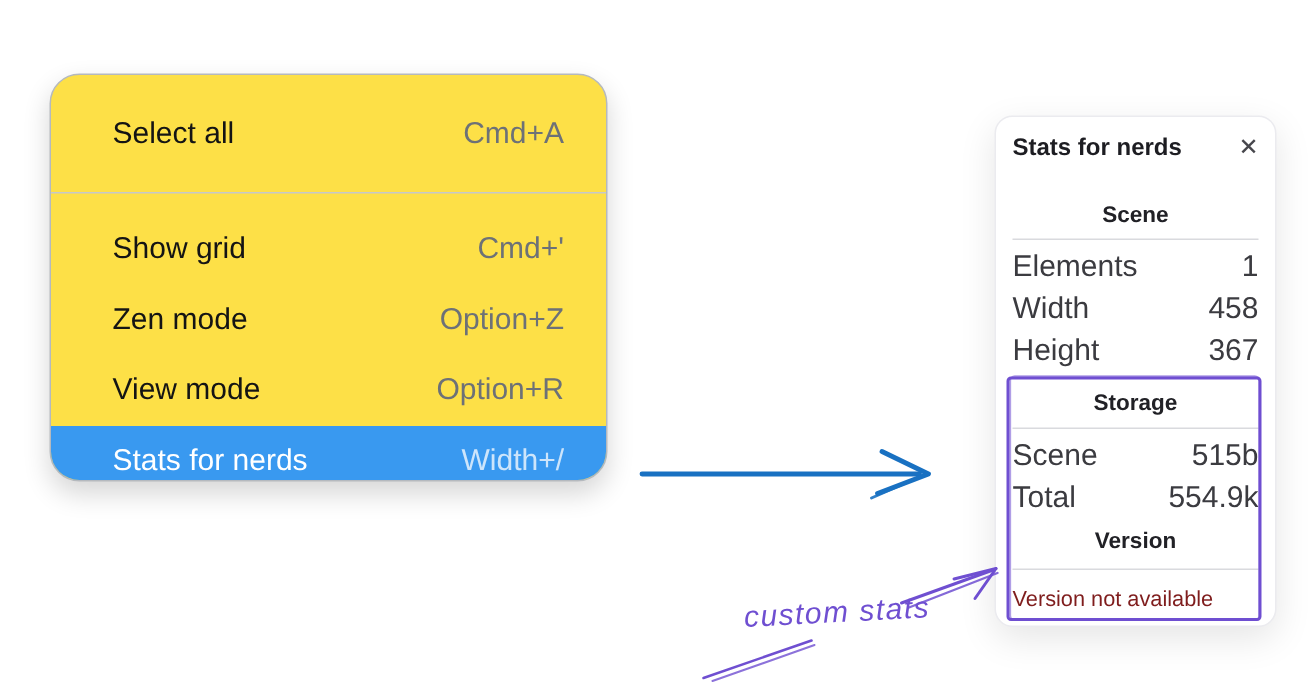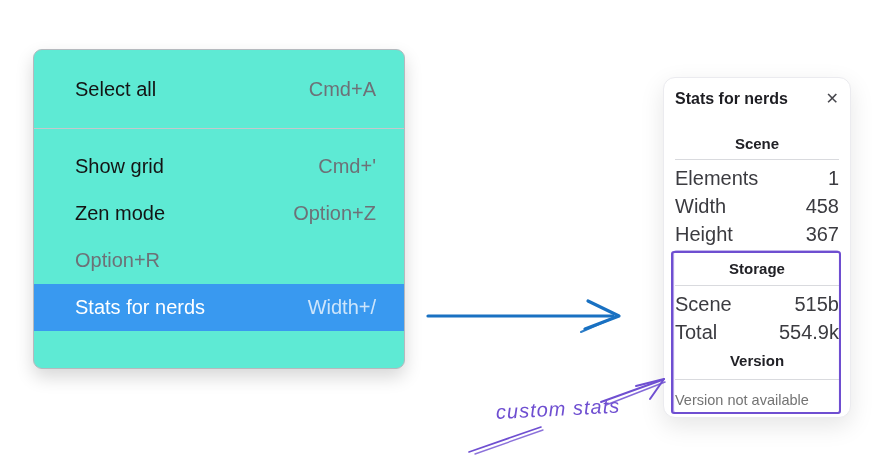--- a/index.html
+++ b/index.html
@@ -6,22 +6,22 @@
     --menu-highlight:#3999f0;
     --flow-arrow-blue:#1971c2;
     --annotation-purple:#6f4fd1;
   }
   *{margin:0;padding:0;box-sizing:border-box;}
   body{background:#ffffff;font-family:"Liberation Sans",sans-serif;}
   .canvas{position:relative;width:873px;height:461px;background:#ffffff;overflow:hidden;}
 
   
   .menu{
-    position:absolute;left:33px;top:49px;width:372px;height:320px;
-    background:#5eead4;border:1px solid #b5b9be;border-radius:9px;
+    position:absolute;left:33px;top:49px;width:372px;height:272px;
+    background:#fde047;border:1px solid #b5b9be;border-radius:20px;
     box-shadow:0 8px 18px rgba(0,0,0,.16);
     overflow:hidden;
   }
   .menu-row{
     display:flex;justify-content:space-between;align-items:center;
     height:47px;padding:0 28px 0 41px;font-size:20px;color:#141414;
     cursor:default;
   }
   .menu-row.first{height:78px;}
   .mi-shortcut{color:#6d7177;text-align:right;}
@@ -43,21 +43,21 @@
   .sec-heading{text-align:center;font-size:15px;font-weight:700;color:#212126;line-height:20px;}
   .sec-heading.scene{margin-top:24px;}
   .sec-heading.storage{margin-top:11px;}
   .sec-heading.version{margin-top:5px;}
   .sec-rule{height:1px;background:#d9dade;}
   .rule-scene{margin-top:5px;}
   .rule-storage{margin-top:6px;}
   .rule-version{margin-top:8px;}
   .stat-row{display:flex;justify-content:space-between;align-items:center;height:28px;font-size:20px;}
   .stat-rows{margin-top:4px;}
-  .stat-note{margin-top:10px;font-size:14.5px;line-height:20px;color:#737373;}
+  .stat-note{margin-top:10px;font-size:14.5px;line-height:20px;color:#7f1d1d;}
 
   
   .overlay{position:absolute;left:0;top:0;width:873px;height:461px;pointer-events:none;}
   .overlay path,.overlay line,.overlay rect{fill:none;stroke-linecap:round;stroke-linejoin:round;}
   .blue-stroke{stroke:var(--flow-arrow-blue);}
   .purple-stroke{stroke:var(--annotation-purple);}
 
   
   .annotation{
     position:absolute;left:496px;top:401px;
@@ -81,20 +81,21 @@
     <div class="menu-group">
       <div class="menu-row">
         <span class="mi-label">Show grid</span>
         <span class="mi-shortcut">Cmd+'</span>
       </div>
       <div class="menu-row">
         <span class="mi-label">Zen mode</span>
         <span class="mi-shortcut">Option+Z</span>
       </div>
       <div class="menu-row">
+        <span class="mi-label">View mode</span>
         <span class="mi-shortcut">Option+R</span>
       </div>
       <div class="menu-row active">
         <span class="mi-label">Stats for nerds</span>
         <span class="mi-shortcut">Width+/</span>
       </div>
     </div>
   </div>
 
   <div class="panel">

